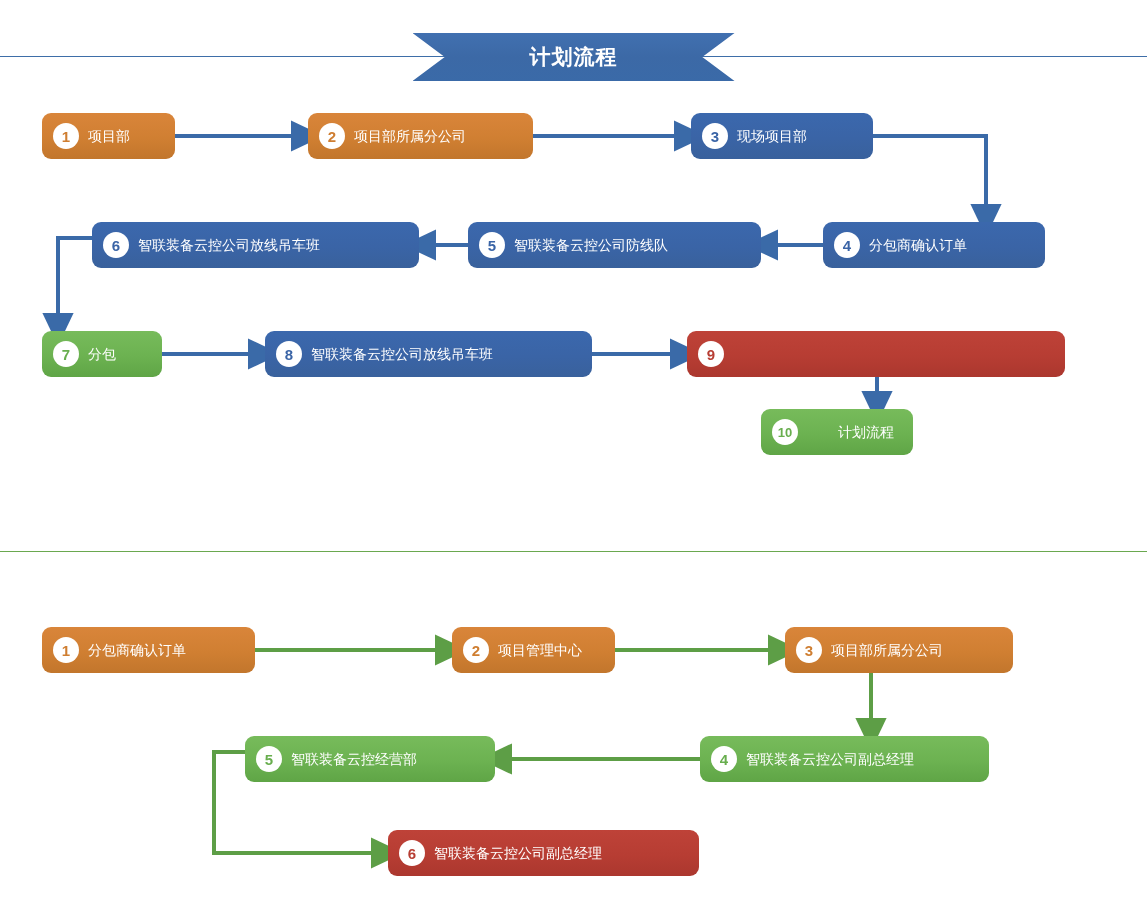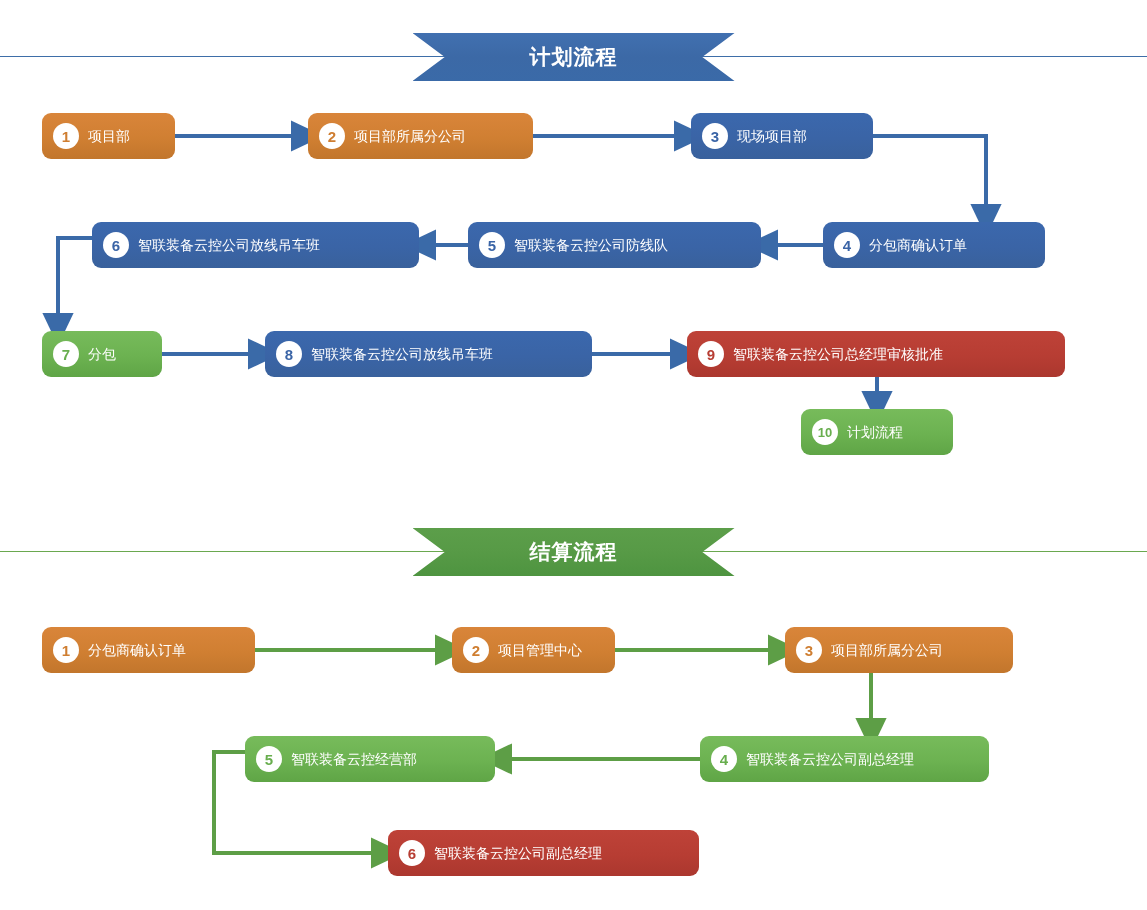--- a/index.html
+++ b/index.html
@@ -182,30 +182,28 @@
   <div class="node green" style="left:42px;  top:331px; width:120px;">
     <span class="badge">7</span>
     <span class="label">分包</span>
   </div>
   <div class="node blue" style="left:265px; top:331px; width:327px;">
     <span class="badge">8</span>
     <span class="label">智联装备云控公司放线吊车班</span>
   </div>
   <div class="node red" style="left:687px; top:331px; width:378px;">
     <span class="badge">9</span>
-    <span class="label">智联装备云控公司总经理审核批准</span>
-  </div>
-  <div class="node green" style="left:801px; top:409px; width:152px;">
+  </div>
+  <div class="node green" style="left:761px; top:409px; width:152px;gap:31px;">
     <span class="badge n2">10</span>
     <span class="label">计划流程</span>
   </div>
 
   <div class="banner-wrap" style="top:528px;">
     <div class="banner-rule rule-green"></div>
-    <div class="banner settle">结算流程</div>
   </div>
 
   <div class="node orange" style="left:42px;  top:627px; width:213px;">
     <span class="badge">1</span>
     <span class="label">分包商确认订单</span>
   </div>
   <div class="node orange" style="left:452px; top:627px; width:163px;">
     <span class="badge">2</span>
     <span class="label">项目管理中心</span>
   </div>

